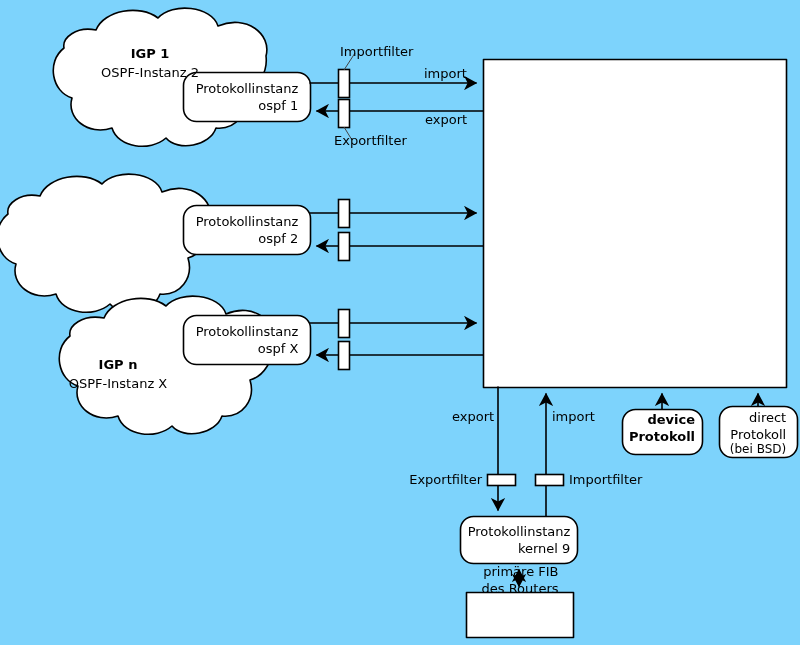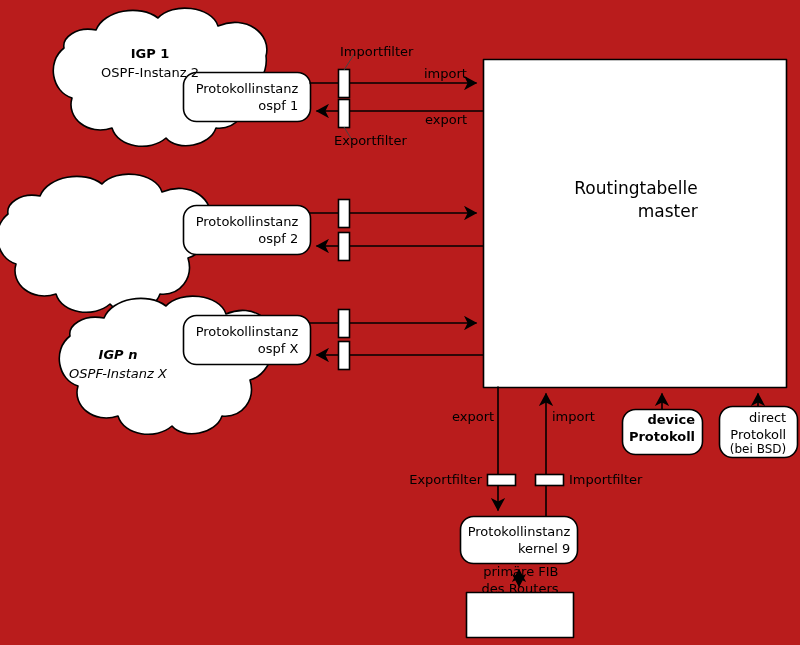--- a/index.html
+++ b/index.html
@@ -4,21 +4,21 @@
 <style>
   html, body {
     margin: 0;
     padding: 0;
     background: #ffffff;
   }
   #canvas {
     position: relative;
     width: 800px;
     height: 645px;
-    background: #b91c1c;
+    background: #7dd3fc;
     font-family: "DejaVu Sans", sans-serif;
     overflow: hidden;
   }
   svg.layer {
     position: absolute;
     top: 0;
     left: 0;
     width: 800px;
     height: 645px;
   }
@@ -189,21 +189,21 @@
     <line class="stroke" x1="662" y1="409" x2="662" y2="394" marker-end="url(#arrow)"></line>
     <line class="stroke" x1="758" y1="406" x2="758" y2="394" marker-end="url(#arrow)"></line>
   </svg>
 
   <div class="cloud-text" style="left:150px; top:44px;">
     <div class="bold">IGP 1</div>
     <div>OSPF-Instanz 2</div>
   </div>
 
 
-  <div class="cloud-text" style="left:118px; top:345px;font-style:italic;">
+  <div class="cloud-text" style="left:118px; top:355px;">
     <div class="bold">IGP n</div>
     <div>OSPF-Instanz X</div>
   </div>
 
   <div class="node-text" style="left:247px; top:97px;">
     <div>Protokollinstanz</div>
     <div>ospf 1</div>
   </div>
   <div class="node-text" style="left:247px; top:230px;">
     <div>Protokollinstanz</div>
@@ -211,24 +211,20 @@
   </div>
   <div class="node-text" style="left:247px; top:340px;">
     <div>Protokollinstanz</div>
     <div>ospf X</div>
   </div>
   <div class="node-text" style="left:519px; top:540px;">
     <div>Protokollinstanz</div>
     <div>kernel 9</div>
   </div>
 
-  <div class="node-text big" style="left:636px; top:200px;">
-    <div>Routingtabelle</div>
-    <div>master</div>
-  </div>
 
   <div class="lbl" style="left:340px; top:44px;">Importfilter</div>
   <div class="lbl" style="left:334px; top:133px;">Exportfilter</div>
 
   <div class="lbl" style="left:424px; top:66px;">import</div>
   <div class="lbl" style="left:425px; top:112px;">export</div>
 
   <div class="lbl" style="left:452px; top:409px;">export</div>
   <div class="lbl" style="left:552px; top:409px;">import</div>
 

